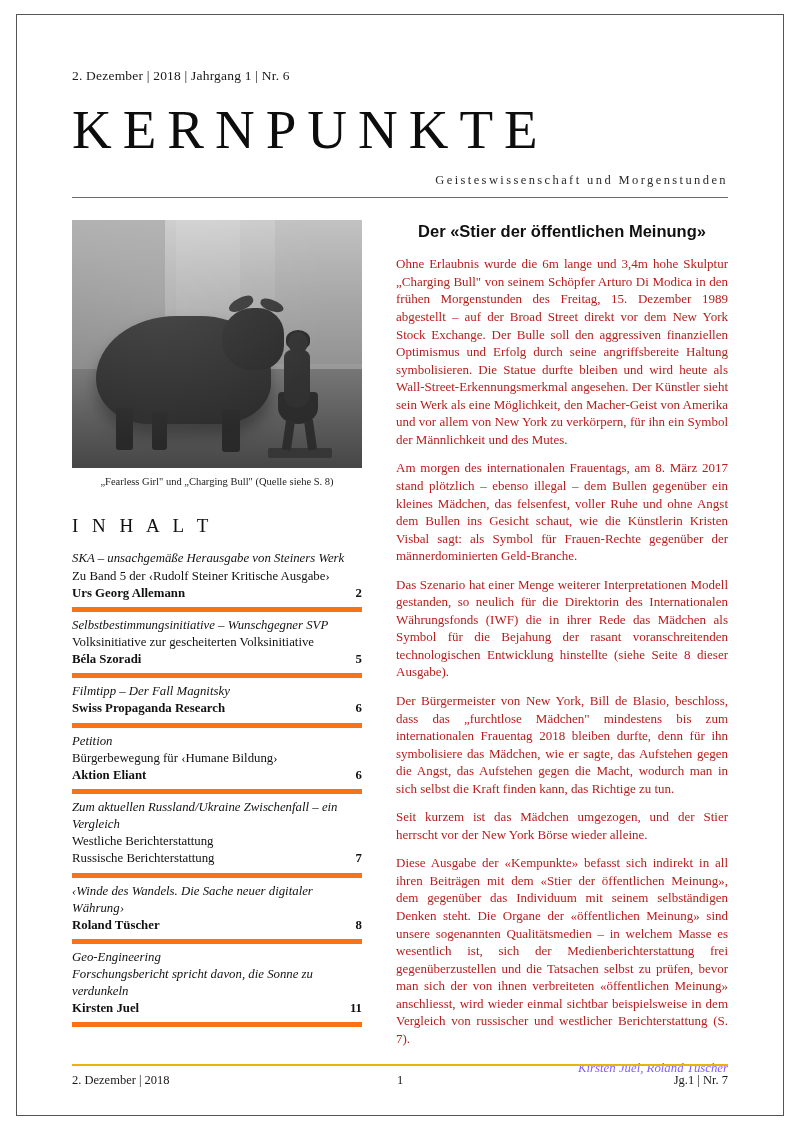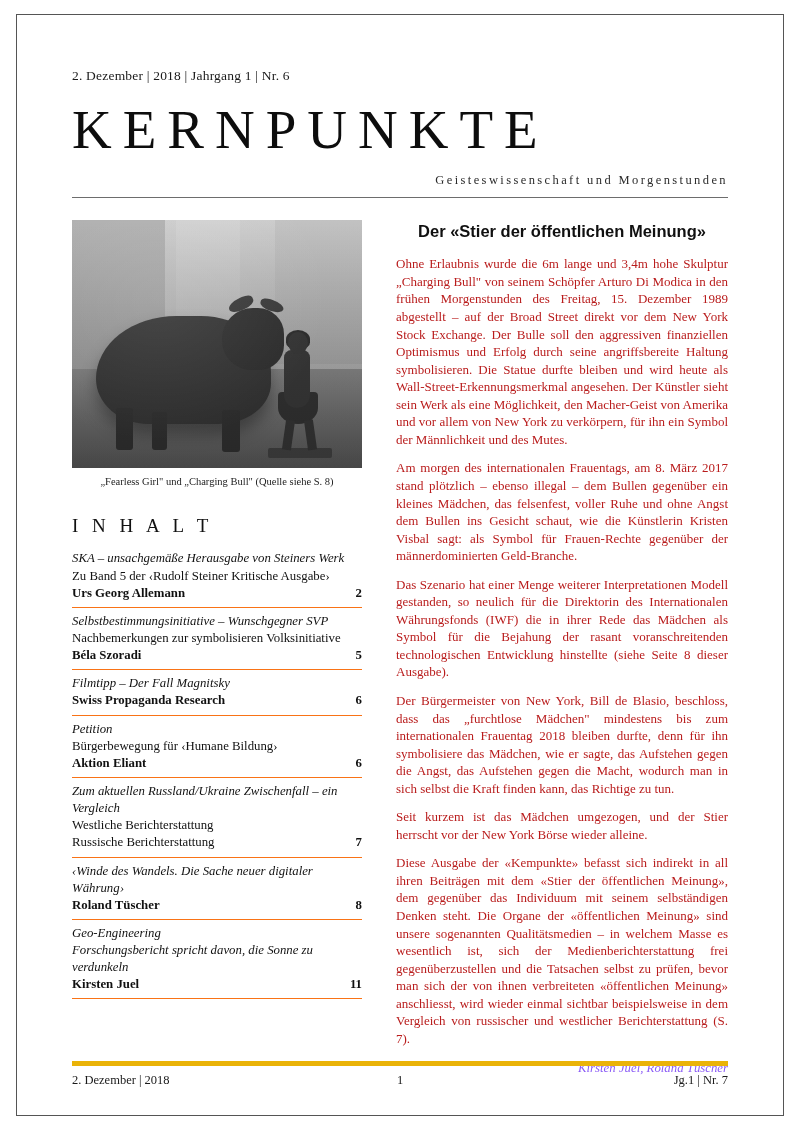--- a/index.html
+++ b/index.html
@@ -187,21 +187,21 @@
 
   .inhalt-title {
     font-family: "Liberation Serif", serif;
     font-size: 19px;
     letter-spacing: 4.5px;
     margin-top: 28px;
     margin-bottom: 8px;
     color: #111;
   }
   .toc-entry {
-    border-bottom: 1px solid #f97316;
+    border-bottom: 5px solid #f97316;
     padding: 5px 0 5px 0;
     font-size: 12.8px;
     line-height: 1.34;
   }
   .toc-entry:first-of-type { border-top: 1px solid #8a8a8a; padding-top: 7px; }
   .toc-l1 { font-style: italic; }
   .toc-l2 { }
   .toc-author-row {
     display: flex;
     justify-content: space-between;
@@ -236,21 +236,21 @@
     text-align: right;
     margin-top: 14px;
     color: #8b5cf6;
   }
 
   .footer {
     position: absolute;
     left: 72px;
     right: 72px;
     bottom: 42px;
-    border-top: 5px solid #eab308;
+    border-top: 2px solid #eab308;
     padding-top: 7px;
     display: flex;
     justify-content: space-between;
     font-family: "Liberation Serif", serif;
     font-size: 12.5px;
     color: #1a1a1a;
   }
   .footer .center { position: absolute; left: 50%; transform: translateX(-50%); }
 </style>
 </head>
@@ -304,21 +304,21 @@
           <div class="toc-l1 toc-italic-line">SKA – unsachgemäße Herausgabe von Steiners Werk</div>
           <div class="toc-l2">Zu Band 5 der ‹Rudolf Steiner Kritische Ausgabe›</div>
           <div class="toc-author-row">
             <span>Urs Georg Allemann</span>
             <span class="toc-page">2</span>
           </div>
         </div>
 
         <div class="toc-entry">
           <div class="toc-l1 toc-italic-line">Selbstbestimmungsinitiative – Wunschgegner SVP</div>
-          <div class="toc-l2">Nachbemerkungen zur symbolisieren Volksinitiative</div>
+          <div class="toc-l2">Volksinitiative zur gescheiterten Volksinitiative</div>
           <div class="toc-author-row">
             <span>Béla Szoradi</span>
             <span class="toc-page">5</span>
           </div>
         </div>
 
         <div class="toc-entry">
           <div class="toc-l1 toc-italic-line">Filmtipp – Der Fall Magnitsky</div>
           <div class="toc-author-row">
             <span>Swiss Propaganda Research</span>

